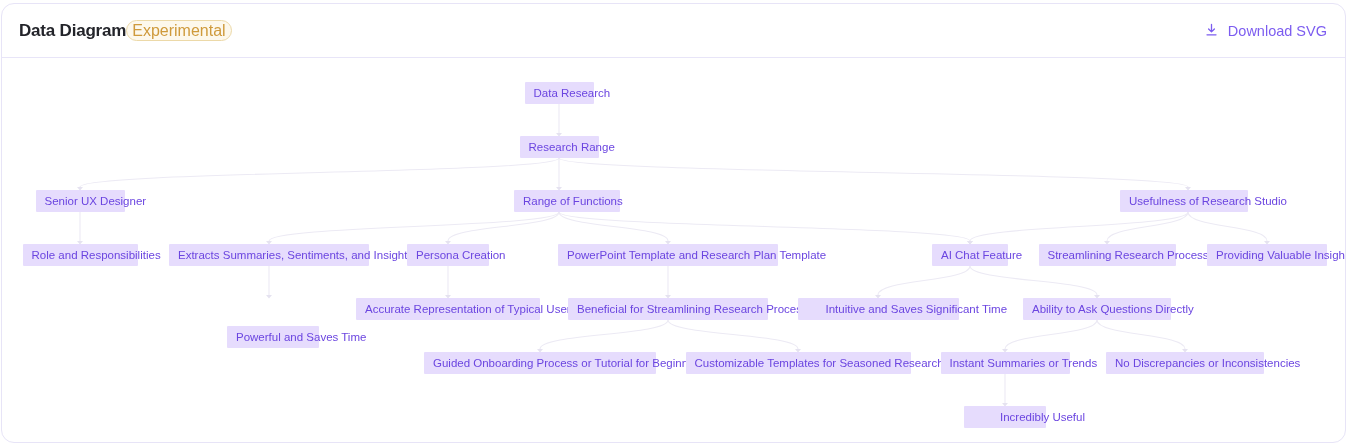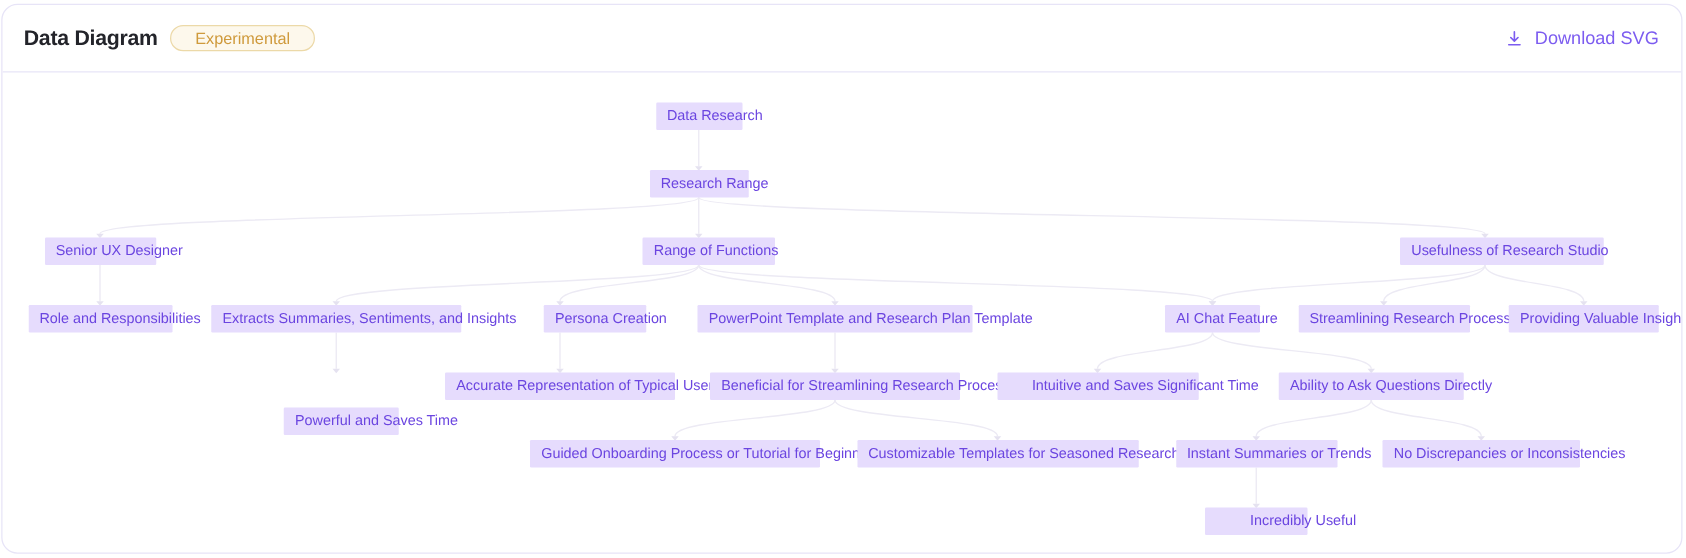--- a/index.html
+++ b/index.html
@@ -35,47 +35,47 @@
     height: 54px;
     box-sizing: border-box;
     border-bottom: 1px solid #e8e5f8;
     display: flex;
     align-items: center;
     padding: 0 18px 0 17px;
   }
   .header-left {
     display: flex;
     align-items: center;
-    gap: 10px;
+    gap: 0;
   }
   .page-title {
     font-size: 17px;
     font-weight: bold;
     color: #23242a;
     letter-spacing: -0.2px;
     white-space: nowrap;
   }
   .badge {
     display: inline-flex;
     align-items: center;
     justify-content: center;
     height: 21px;
-    padding: 0 19px;
+    padding: 0 5px;
     box-sizing: border-box;
     border: 1px solid #ecd9a8;
     border-radius: 11px;
     background: #fdf8ec;
     color: #cf9a3c;
-    font-size: 13px;
+    font-size: 16px;
     white-space: nowrap;
   }
   .header-spacer { flex: 1 1 auto; }
   .download-btn {
     display: inline-flex;
-    align-items: flex-end;
+    align-items: center;
     gap: 9px;
     color: #7c5cf0;
     font-size: 14.5px;
     cursor: pointer;
     background: none;
     border: none;
     padding: 0;
     font-family: inherit;
     white-space: nowrap;
   }
@@ -193,24 +193,24 @@
           <path class="edge-path" d="M 1095 262 C 1095 277.95 1183 275.05 1183 291"></path>
           <path class="edge-head" d="M 1180 291 L 1186 291 L 1183 294.6 Z"></path>
           <path class="edge-path" d="M 1003 316 C 1003 331.95 1003 329.05 1003 345"></path>
           <path class="edge-head" d="M 1000 345 L 1006 345 L 1003 348.6 Z"></path>
         </svg>
       <div id="node-layer">
           <div class="node" style="left: 522.5px; top: 24px; width: 69px;">Data Research</div>
           <div class="node" style="left: 517.5px; top: 78px; width: 79px;">Research Range</div>
           <div class="node" style="left: 33.5px; top: 132px; width: 89px;">Senior UX Designer</div>
           <div class="node" style="left: 512px; top: 132px; width: 106px;">Range of Functions</div>
-          <div class="node" style="left: 1118px; top: 132px; width: 163px;">Usefulness of Research Studio</div>
+          <div class="node" style="left: 1118px; top: 132px; width: 128px;">Usefulness of Research Studio</div>
           <div class="node" style="left: 20.5px; top: 186px; width: 115px;">Role and Responsibilities</div>
           <div class="node" style="left: 167px; top: 186px; width: 200px;">Extracts Summaries, Sentiments, and Insights</div>
-          <div class="node" style="left: 405px; top: 186px; width: 82px; margin-left: 28px;">Persona Creation</div>
+          <div class="node" style="left: 405px; top: 186px; width: 82px;">Persona Creation</div>
           <div class="node" style="left: 556px; top: 186px; width: 220px;">PowerPoint Template and Research Plan Template</div>
           <div class="node" style="left: 930px; top: 186px; width: 76px;">AI Chat Feature</div>
           <div class="node" style="left: 1036.5px; top: 186px; width: 137px;">Streamlining Research Process</div>
           <div class="node" style="left: 1205px; top: 186px; width: 120px;">Providing Valuable Insights</div>
           <div class="node" style="left: 225px; top: 240px; width: 92px; margin-top: 28px;">Powerful and Saves Time</div>
           <div class="node" style="left: 354px; top: 240px; width: 184px;">Accurate Representation of Typical Users</div>
           <div class="node" style="left: 566px; top: 240px; width: 200px;">Beneficial for Streamlining Research Process</div>
           <div class="node" style="left: 795.5px; top: 240px; width: 161px; padding-left: 28px;">Intuitive and Saves Significant Time</div>
           <div class="node" style="left: 1021px; top: 240px; width: 148px;">Ability to Ask Questions Directly</div>
           <div class="node" style="left: 422px; top: 294px; width: 232px;">Guided Onboarding Process or Tutorial for Beginners</div>

